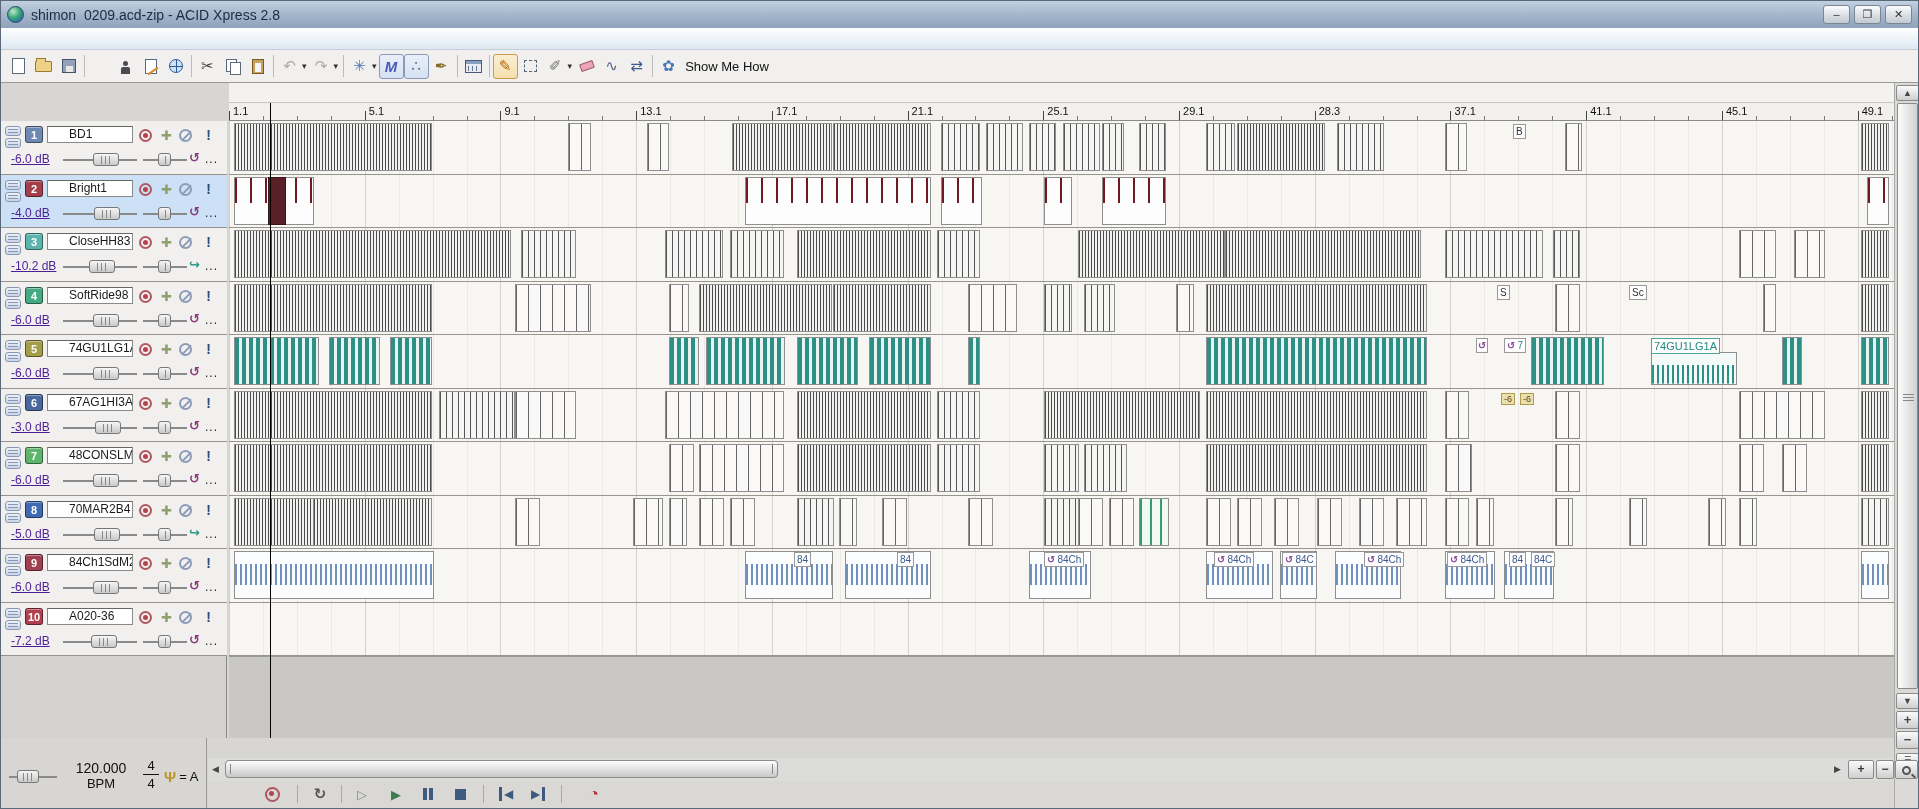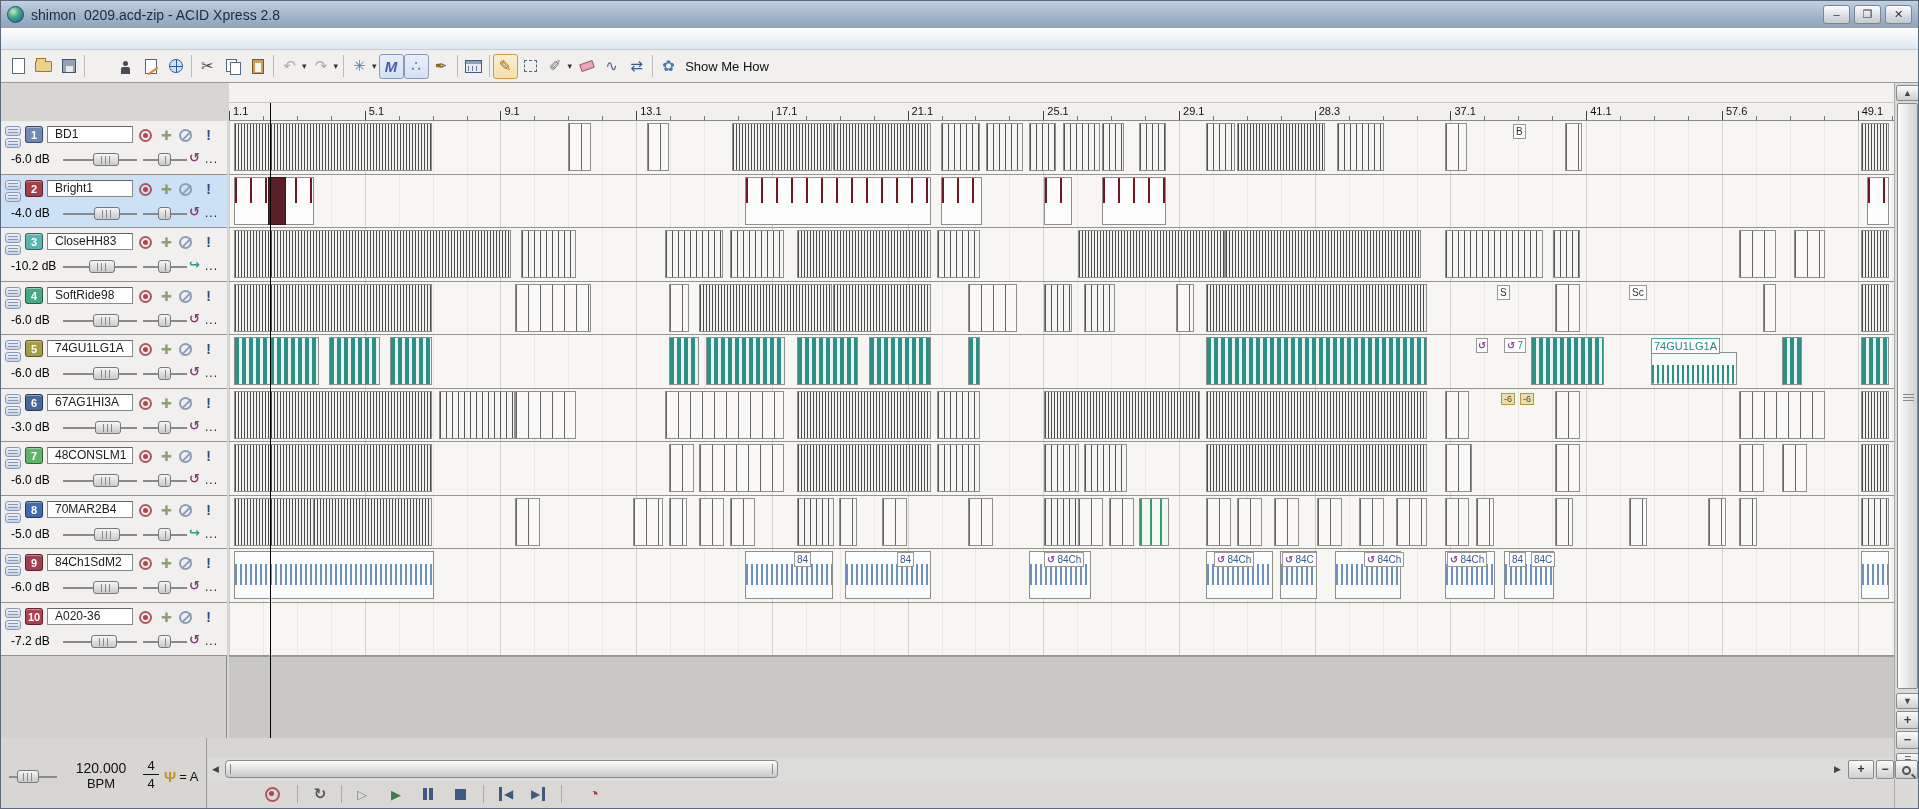--- a/index.html
+++ b/index.html
@@ -75,30 +75,30 @@
   
   .thead{position:absolute;left:0;width:226px;height:53.5px;background:#f1f0ee;border-bottom:1px solid #96938e;}
   .thead.sel{background:#cce0f6;}
   .tsb{position:absolute;left:4px;width:16px;height:10px;border:1px solid #8898b4;border-radius:3px;
      background:linear-gradient(#eef2f8,#c9d4e6);}
   .tsb i{display:block;margin:2px 2px 0;height:1px;background:#8898b4;}
   .tbadge{position:absolute;left:24px;top:5px;width:18px;height:17px;border:1px solid rgba(0,0,0,.45);
      border-radius:3px;color:#fff;font-size:11px;font-weight:bold;text-align:center;line-height:16px;
      box-shadow:inset 0 1px 0 rgba(255,255,255,.4);}
   .tname{position:absolute;left:46px;top:5px;width:86px;height:17px;background:#fff;
-     border:1px solid #8a8a8a;border-top-color:#666;font-size:12px;line-height:15px;padding-left:7px;
+     border:1px solid #8a8a8a;border-top-color:#666;font-size:12px;line-height:15px;padding-left:21px;
      overflow:hidden;white-space:nowrap;}
   .ticon{position:absolute;top:7px;width:15px;height:15px;}
   .rec-ring{display:inline-block;width:13px;height:13px;border:2px solid #b25660;border-radius:50%;position:relative;}
   .rec-ring::after{content:"";position:absolute;left:2px;top:2px;width:5px;height:5px;border-radius:50%;background:#b2444e;}
   .fxplus{color:#8ea070;font-size:13px;line-height:15px;text-align:center;display:block;}
   .mutec{display:inline-block;width:13px;height:13px;border:2px solid #8c9cb8;border-radius:50%;position:relative;}
   .mutec::after{content:"";position:absolute;left:-1px;top:4px;width:13px;height:2px;background:#8c9cb8;transform:rotate(-45deg);}
   .soloex{font-size:14px;font-weight:bold;color:#2e4e7e;line-height:15px;text-align:center;display:block;}
-  .tdb{position:absolute;left:10px;top:31px;font-size:12px;color:#000000;}
+  .tdb{position:absolute;left:10px;top:31px;font-size:12px;color:#4c1d95;text-decoration:underline;}
   .sld{position:absolute;top:32px;height:14px;}
   .sld::before{content:"";position:absolute;left:0;right:0;top:6px;height:2px;background:#8a8a8a;}
   .sld .thumb{position:absolute;top:0;height:13px;border:1px solid #777;border-radius:3px;
      background:linear-gradient(#f6f6f6,#c9c9c9);}
   .thumb.ridged{background:linear-gradient(#f6f6f6,#c9c9c9);}
   .thumb.ridged::after{content:"";position:absolute;left:50%;top:2px;width:9px;height:8px;margin-left:-5px;
      background:repeating-linear-gradient(90deg,#888 0 1px,transparent 1px 4px);}
   .thumb.ridge1::after{content:"";position:absolute;left:50%;top:2px;width:1px;height:8px;background:#888;}
   .ttype{position:absolute;left:188px;top:29px;font-size:13px;font-weight:bold;}
   .tdots{position:absolute;left:204px;top:31px;font-size:12px;color:#222;letter-spacing:1px;}
@@ -258,21 +258,21 @@
       <span class="brlabel" style="left: 139.72px;">5.1</span>
       <span class="brlabel" style="left: 275.44px;">9.1</span>
       <span class="brlabel" style="left: 411.16px;">13.1</span>
       <span class="brlabel" style="left: 546.88px;">17.1</span>
       <span class="brlabel" style="left: 682.6px;">21.1</span>
       <span class="brlabel" style="left: 818.32px;">25.1</span>
       <span class="brlabel" style="left: 954.04px;">29.1</span>
       <span class="brlabel" style="left: 1089.76px;">28.3</span>
       <span class="brlabel" style="left: 1225.48px;">37.1</span>
       <span class="brlabel" style="left: 1361.2px;">41.1</span>
-      <span class="brlabel" style="left: 1496.92px;">57.6</span>
+      <span class="brlabel" style="left: 1496.92px;">45.1</span>
       <span class="brlabel" style="left: 1632.64px;">49.1</span>
     </div>
 
   <div class="track-panel" id="track-panel">
       <div class="thead" style="top: 0px;">
         <span class="tsb" style="top:5px">
           <i></i>
           <i></i>
         </span>
         <span class="tsb" style="top:17px">

